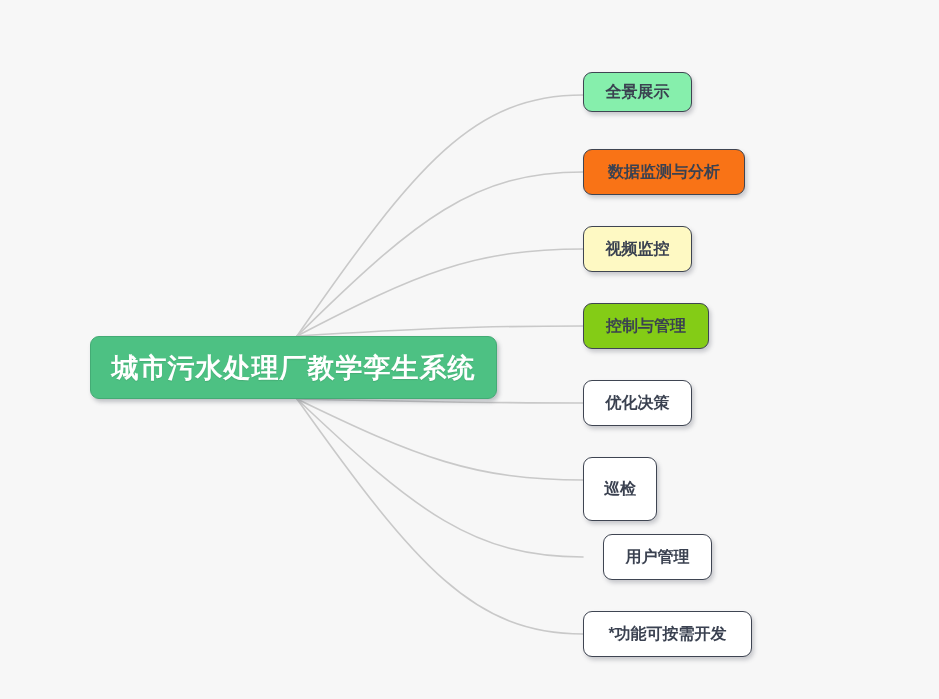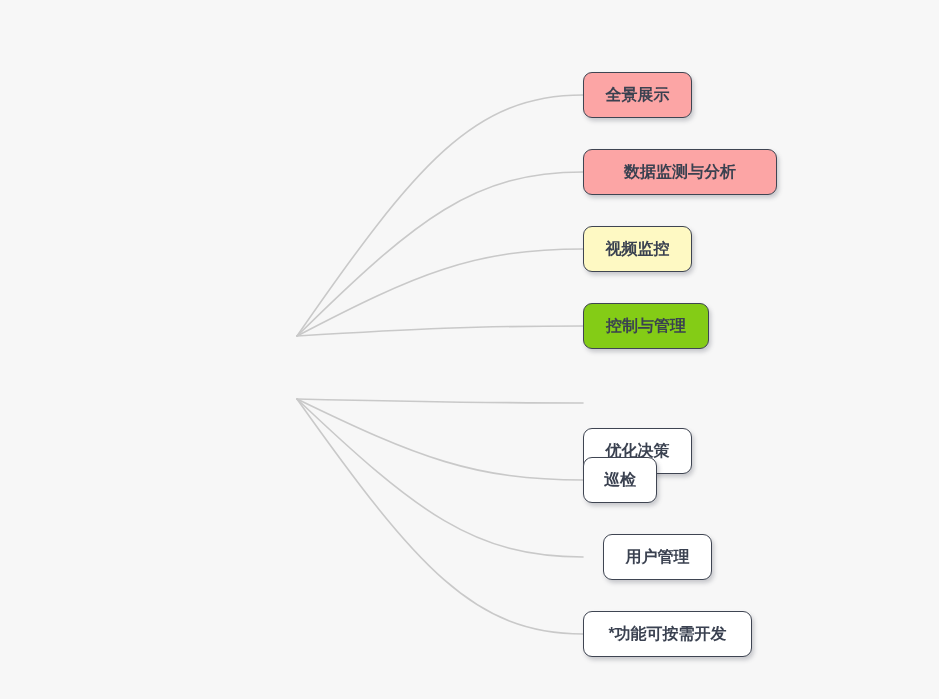--- a/index.html
+++ b/index.html
@@ -71,38 +71,41 @@
       <path d="M 297 336 C 417.12 162.48000000000002, 474.32 95, 583 95" fill="none" stroke="#c9c9c9" stroke-width="1.6" stroke-linecap="round"></path>
       <path d="M 297 336 C 417.12 217.92000000000002, 474.32 172, 583 172" fill="none" stroke="#c9c9c9" stroke-width="1.6" stroke-linecap="round"></path>
       <path d="M 297 336 C 417.12 273.36, 474.32 249, 583 249" fill="none" stroke="#c9c9c9" stroke-width="1.6" stroke-linecap="round"></path>
       <path d="M 297 336 C 417.12 328.8, 474.32 326, 583 326" fill="none" stroke="#c9c9c9" stroke-width="1.6" stroke-linecap="round"></path>
       <path d="M 297 399 C 417.12 401.88, 474.32 403, 583 403" fill="none" stroke="#c9c9c9" stroke-width="1.6" stroke-linecap="round"></path>
       <path d="M 297 399 C 417.12 457.32, 474.32 480, 583 480" fill="none" stroke="#c9c9c9" stroke-width="1.6" stroke-linecap="round"></path>
       <path d="M 297 399 C 417.12 512.76, 474.32 557, 583 557" fill="none" stroke="#c9c9c9" stroke-width="1.6" stroke-linecap="round"></path>
       <path d="M 297 399 C 417.12 568.2, 474.32 634, 583 634" fill="none" stroke="#c9c9c9" stroke-width="1.6" stroke-linecap="round"></path>
     </svg>
 
+  <div class="node root-node" id="root-node" style="left: 90px; top: 336px; width: 407px; height: 63px; background: rgb(77, 193, 131); color: rgb(255, 255, 255);">
+    <span class="node-label">城市污水处理厂教学孪生系统</span>
+  </div>
 
   <div id="children-layer">
-      <div class="node child-node" style="left: 583px; top: 72px; width: 109px; height: 46px; background: #fca5a5; border-color: rgb(63, 69, 82); color: rgb(58, 65, 80);">
+      <div class="node child-node" style="left: 583px; top: 72px; width: 109px; height: 40px; background: #86efac; border-color: rgb(63, 69, 82); color: rgb(58, 65, 80);">
         <span class="node-label">全景展示</span>
       </div>
-      <div class="node child-node" style="left: 583px; top: 149px; width: 194px; height: 46px; background: #fca5a5; border-color: rgb(63, 69, 82); color: rgb(58, 65, 80);">
+      <div class="node child-node" style="left: 583px; top: 149px; width: 162px; height: 46px; background: #f97316; border-color: rgb(63, 69, 82); color: rgb(58, 65, 80);">
         <span class="node-label">数据监测与分析</span>
       </div>
       <div class="node child-node" style="left: 583px; top: 226px; width: 109px; height: 46px; background: #fef9c3; border-color: rgb(63, 69, 82); color: rgb(58, 65, 80);">
         <span class="node-label">视频监控</span>
       </div>
       <div class="node child-node" style="left: 583px; top: 303px; width: 126px; height: 46px; background: #84cc16; border-color: rgb(63, 69, 82); color: rgb(58, 65, 80);">
         <span class="node-label">控制与管理</span>
       </div>
-      <div class="node child-node" style="left: 583px; top: 380px; width: 109px; height: 46px; background: rgb(255, 255, 255); border-color: rgb(63, 69, 82); color: rgb(58, 65, 80); margin-top: 48px;">
+      <div class="node child-node" style="left: 583px; top: 380px; width: 109px; height: 46px; background: rgb(255, 255, 255); border-color: rgb(63, 69, 82); color: rgb(58, 65, 80);">
         <span class="node-label">优化决策</span>
       </div>
-      <div class="node child-node" style="left: 583px; top: 457px; width: 74px; height: 46px; background: rgb(255, 255, 255); border-color: rgb(63, 69, 82); color: rgb(58, 65, 80);">
+      <div class="node child-node" style="left: 583px; top: 457px; width: 74px; height: 64px; background: rgb(255, 255, 255); border-color: rgb(63, 69, 82); color: rgb(58, 65, 80);">
         <span class="node-label">巡检</span>
       </div>
       <div class="node child-node" style="left: 583px; top: 534px; width: 109px; height: 46px; background: rgb(255, 255, 255); border-color: rgb(63, 69, 82); color: rgb(58, 65, 80); margin-left: 20px;">
         <span class="node-label">用户管理</span>
       </div>
       <div class="node child-node" style="left: 583px; top: 611px; width: 169px; height: 46px; background: rgb(255, 255, 255); border-color: rgb(63, 69, 82); color: rgb(58, 65, 80);">
         <span class="node-label">*功能可按需开发</span>
       </div>
     </div>
 

